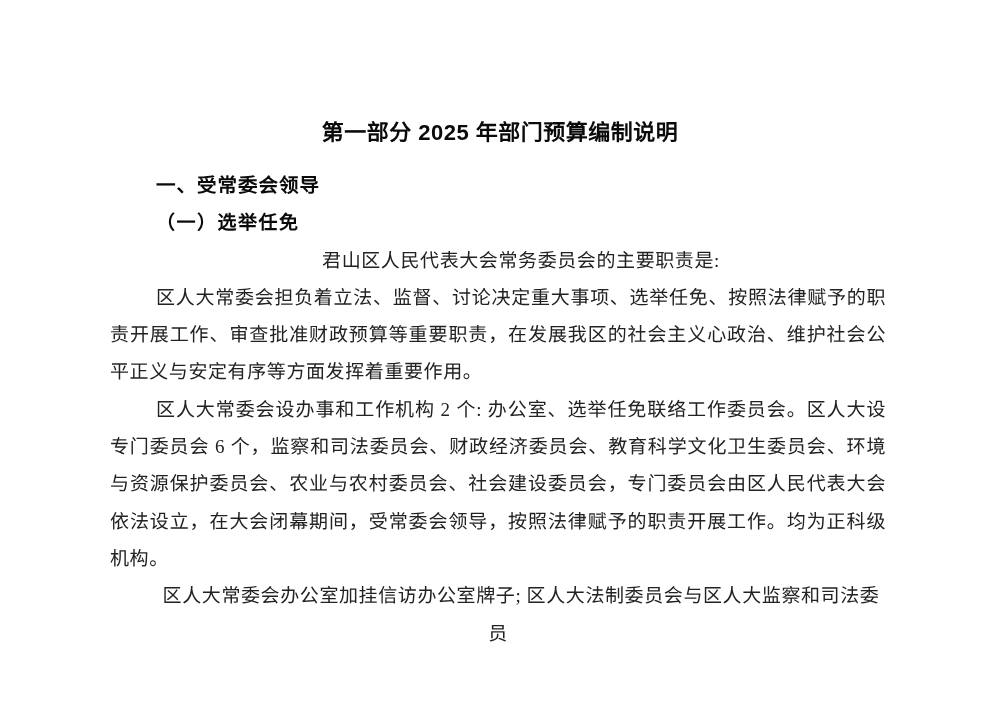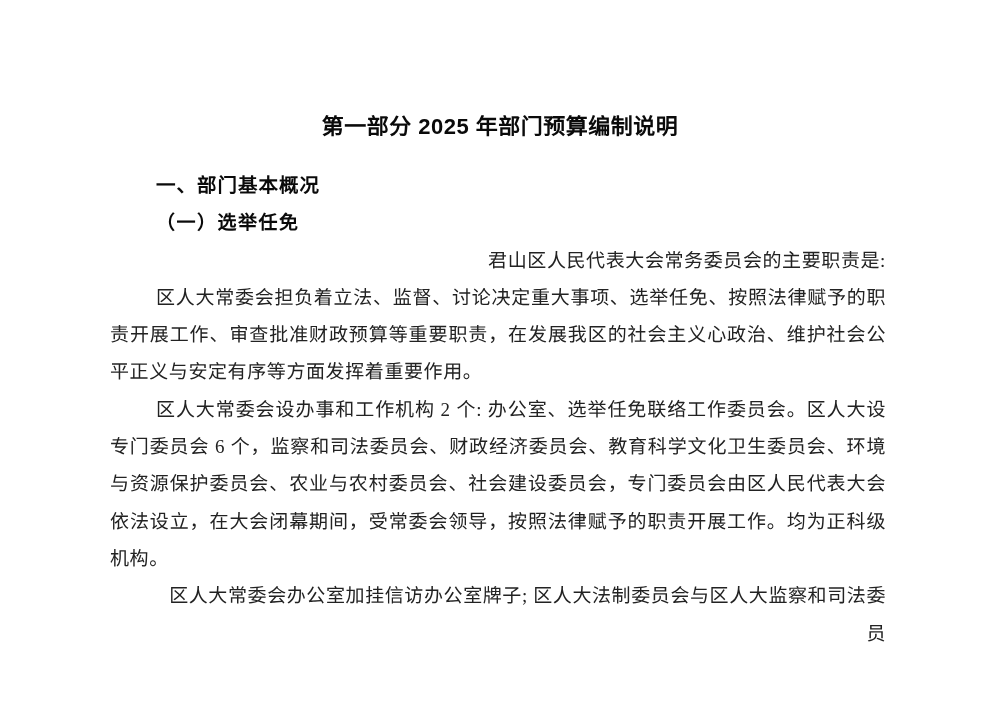--- a/index.html
+++ b/index.html
@@ -15,21 +15,21 @@
     font-family: "Liberation Serif", serif;
     color: #1c1c1c;
   }
   .page {
     position: absolute;
     inset: 0;
     background: #ffffff;
   }
   .doc-title {
     position: absolute;
-    top: 97px;
+    top: 103px;
     left: 0;
     right: 0;
     text-align: center;
     font-family: "Liberation Sans", sans-serif;
     font-size: 22px;
     line-height: 30px;
     font-weight: 700;
     color: #0a0a0a;
     letter-spacing: 0.5px;
   }
@@ -64,33 +64,33 @@
     text-indent: 46px;
     letter-spacing: 1.5px;
   }
   .para {
     text-indent: 46px;
     text-align: justify;
     letter-spacing: 0.6px;
     color: #222222;
   }
   .para.no-justify {
-    text-align: right;
+    text-align: center;
   }
 </style>
 </head>
 <body>
 
 <div class="page">
 
   <h1 class="doc-title">第一部分 2025 年部门预算编制说明</h1>
 
   <div class="content">
 
-    <h2 class="h1">一、部门基本概况</h2>
+    <h2 class="h1">一、受常委会领导</h2>
 
     <h3 class="h2">（一）选举任免</h3>
 
     <p class="para no-justify">君山区人民代表大会常务委员会的主要职责是:</p>
 
     <p class="para">区人大常委会担负着立法、监督、讨论决定重大事项、选举任免、按照法律赋予的职责开展工作、审查批准财政预算等重要职责，在发展我区的社会主义心政治、维护社会公平正义与安定有序等方面发挥着重要作用。</p>
 
 
     <p class="para">区人大常委会设办事和工作机构 2 个: 办公室、选举任免联络工作委员会。区人大设专门委员会 6 个，监察和司法委员会、财政经济委员会、教育科学文化卫生委员会、环境与资源保护委员会、农业与农村委员会、社会建设委员会，专门委员会由区人民代表大会依法设立，在大会闭幕期间，受常委会领导，按照法律赋予的职责开展工作。均为正科级机构。</p>
 

